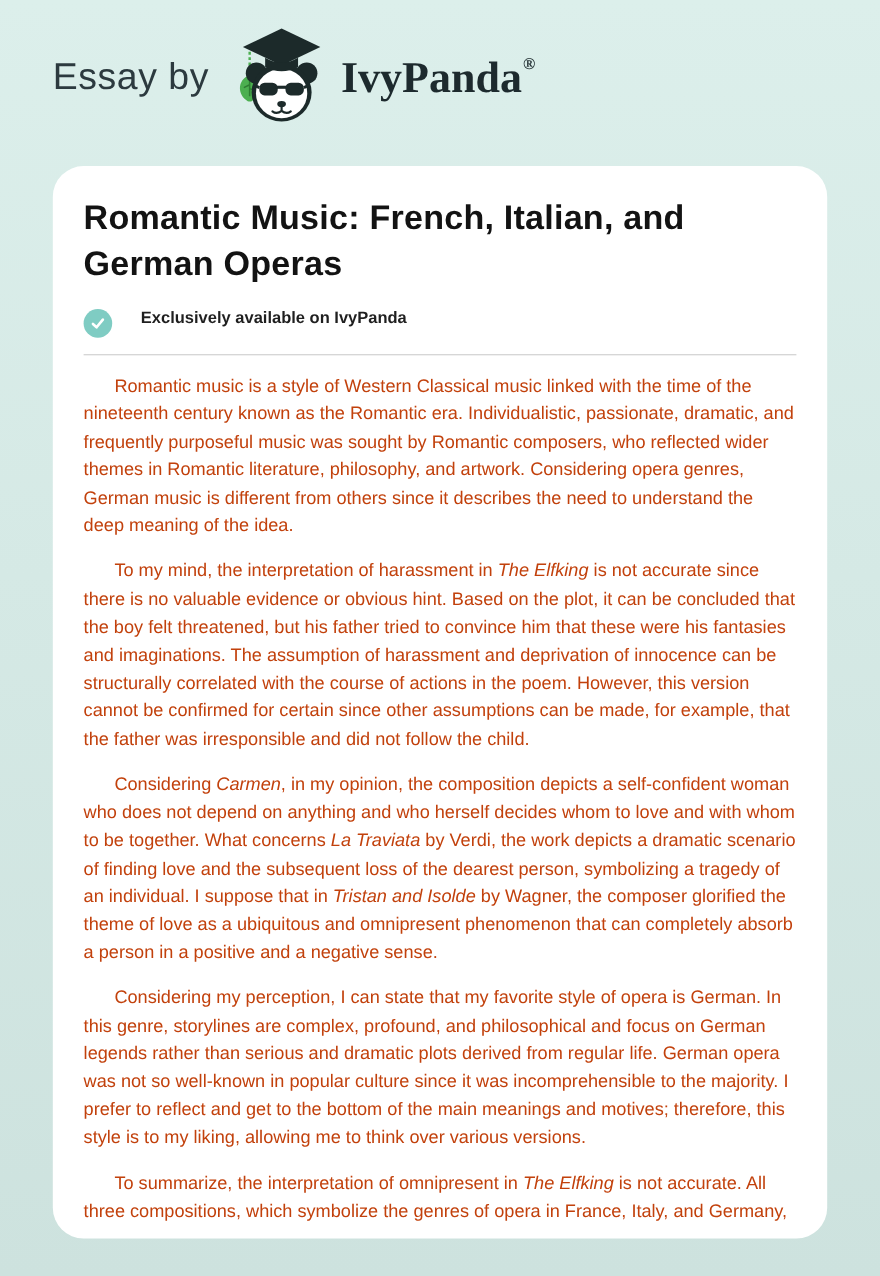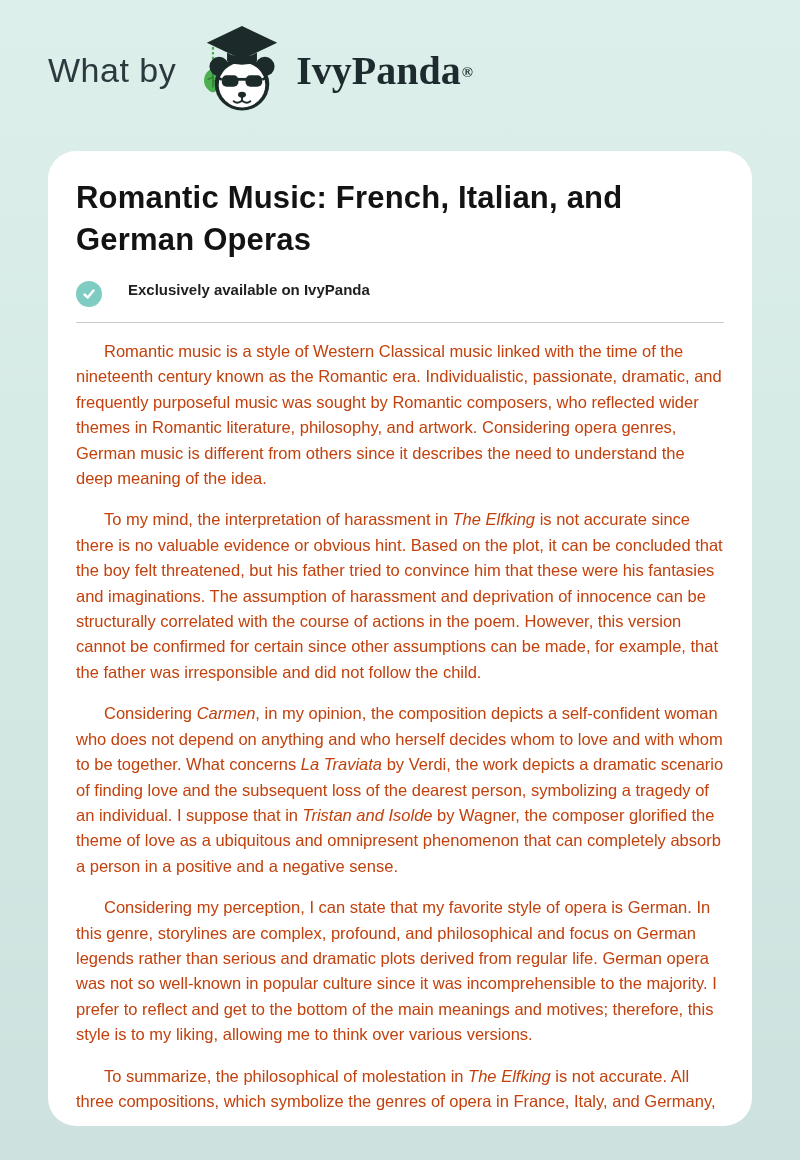--- a/index.html
+++ b/index.html
@@ -27,21 +27,21 @@
     width: 88px; height: 92px;
     margin: 0 10px 0 22px;
     display: block;
   }
   .brand {
     font-family: "Liberation Serif", serif;
     font-weight: 700;
     font-size: 40px;
     color: #1d2a2e;
     display: flex;
-    align-items: center;
+    align-items: flex-start;
   }
   .brand sup {
     font-size: 15px;
     margin-top: 4px;
     margin-left: 1px;
   }
   
   .card {
     width: 704px;
     height: 975px;
@@ -90,21 +90,21 @@
     text-indent: 28px;
     margin-top: 16px;
   }
   .essay-body p em {
   }
 </style>
 </head>
 <body>
 
 <div class="header">
-  <span class="essay-by">What by</span>
+  <span class="essay-by">Essay by</span>
 
   <svg class="logo" viewBox="0 0 100 104" aria-hidden="true">
 
     <line x1="17" y1="26" x2="17" y2="52" stroke="#4caf50" stroke-width="2.5" stroke-dasharray="3 2.5"></line>
 
     <path d="M17 50 C 5 54, 3 70, 15 77 C 18 78, 20 77, 21 75 C 29 66, 27 54, 17 50 Z" fill="#4caf50"></path>
     <path d="M17 53 L17 72 M17 60 L11 63 M17 64 L23 66" stroke="#2e7d32" stroke-width="1.6" fill="none"></path>
 
     <circle cx="24" cy="48" r="11" fill="#1c2a2a"></circle>
     <circle cx="76" cy="48" r="11" fill="#1c2a2a"></circle>
@@ -142,15 +142,15 @@
     <span class="badge-label">Exclusively available on IvyPanda</span>
   </div>
 
   <hr class="divider">
 
   <div class="essay-body">
       <p><span>Romantic music is a style of Western Classical music linked with the time of the nineteenth century known as the Romantic era. Individualistic, passionate, dramatic, and frequently purposeful music was sought by Romantic composers, who reflected wider themes in Romantic literature, philosophy, and artwork. Considering opera genres, German music is different from others since it describes the need to understand the deep meaning of the idea.</span></p>
       <p><span>To my mind, the interpretation of harassment in </span><em>The Elfking</em><span> is not accurate since there is no valuable evidence or obvious hint. Based on the plot, it can be concluded that the boy felt threatened, but his father tried to convince him that these were his fantasies and imaginations. The assumption of harassment and deprivation of innocence can be structurally correlated with the course of actions in the poem. However, this version cannot be confirmed for certain since other assumptions can be made, for example, that the father was irresponsible and did not follow the child.</span></p>
       <p><span>Considering </span><em>Carmen</em><span>, in my opinion, the composition depicts a self-confident woman who does not depend on anything and who herself decides whom to love and with whom to be together. What concerns </span><em>La Traviata</em><span> by Verdi, the work depicts a dramatic scenario of finding love and the subsequent loss of the dearest person, symbolizing a tragedy of an individual. I suppose that in </span><em>Tristan and Isolde</em><span> by Wagner, the composer glorified the theme of love as a ubiquitous and omnipresent phenomenon that can completely absorb a person in a positive and a negative sense.</span></p>
       <p><span>Considering my perception, I can state that my favorite style of opera is German. In this genre, storylines are complex, profound, and philosophical and focus on German legends rather than serious and dramatic plots derived from regular life. German opera was not so well-known in popular culture since it was incomprehensible to the majority. I prefer to reflect and get to the bottom of the main meanings and motives; therefore, this style is to my liking, allowing me to think over various versions.</span></p>
-      <p><span>To summarize, the philosophical of molestation in </span><em>The Elfking</em><span> is not accurate. All three compositions, which symbolize the genres of opera in France, Italy, and Germany,</span></p>
+      <p><span>To summarize, the interpretation of omnipresent in </span><em>The Elfking</em><span> is not accurate. All three compositions, which symbolize the genres of opera in France, Italy, and Germany,</span></p>
     </div>
 </div>
 
 </body></html>

